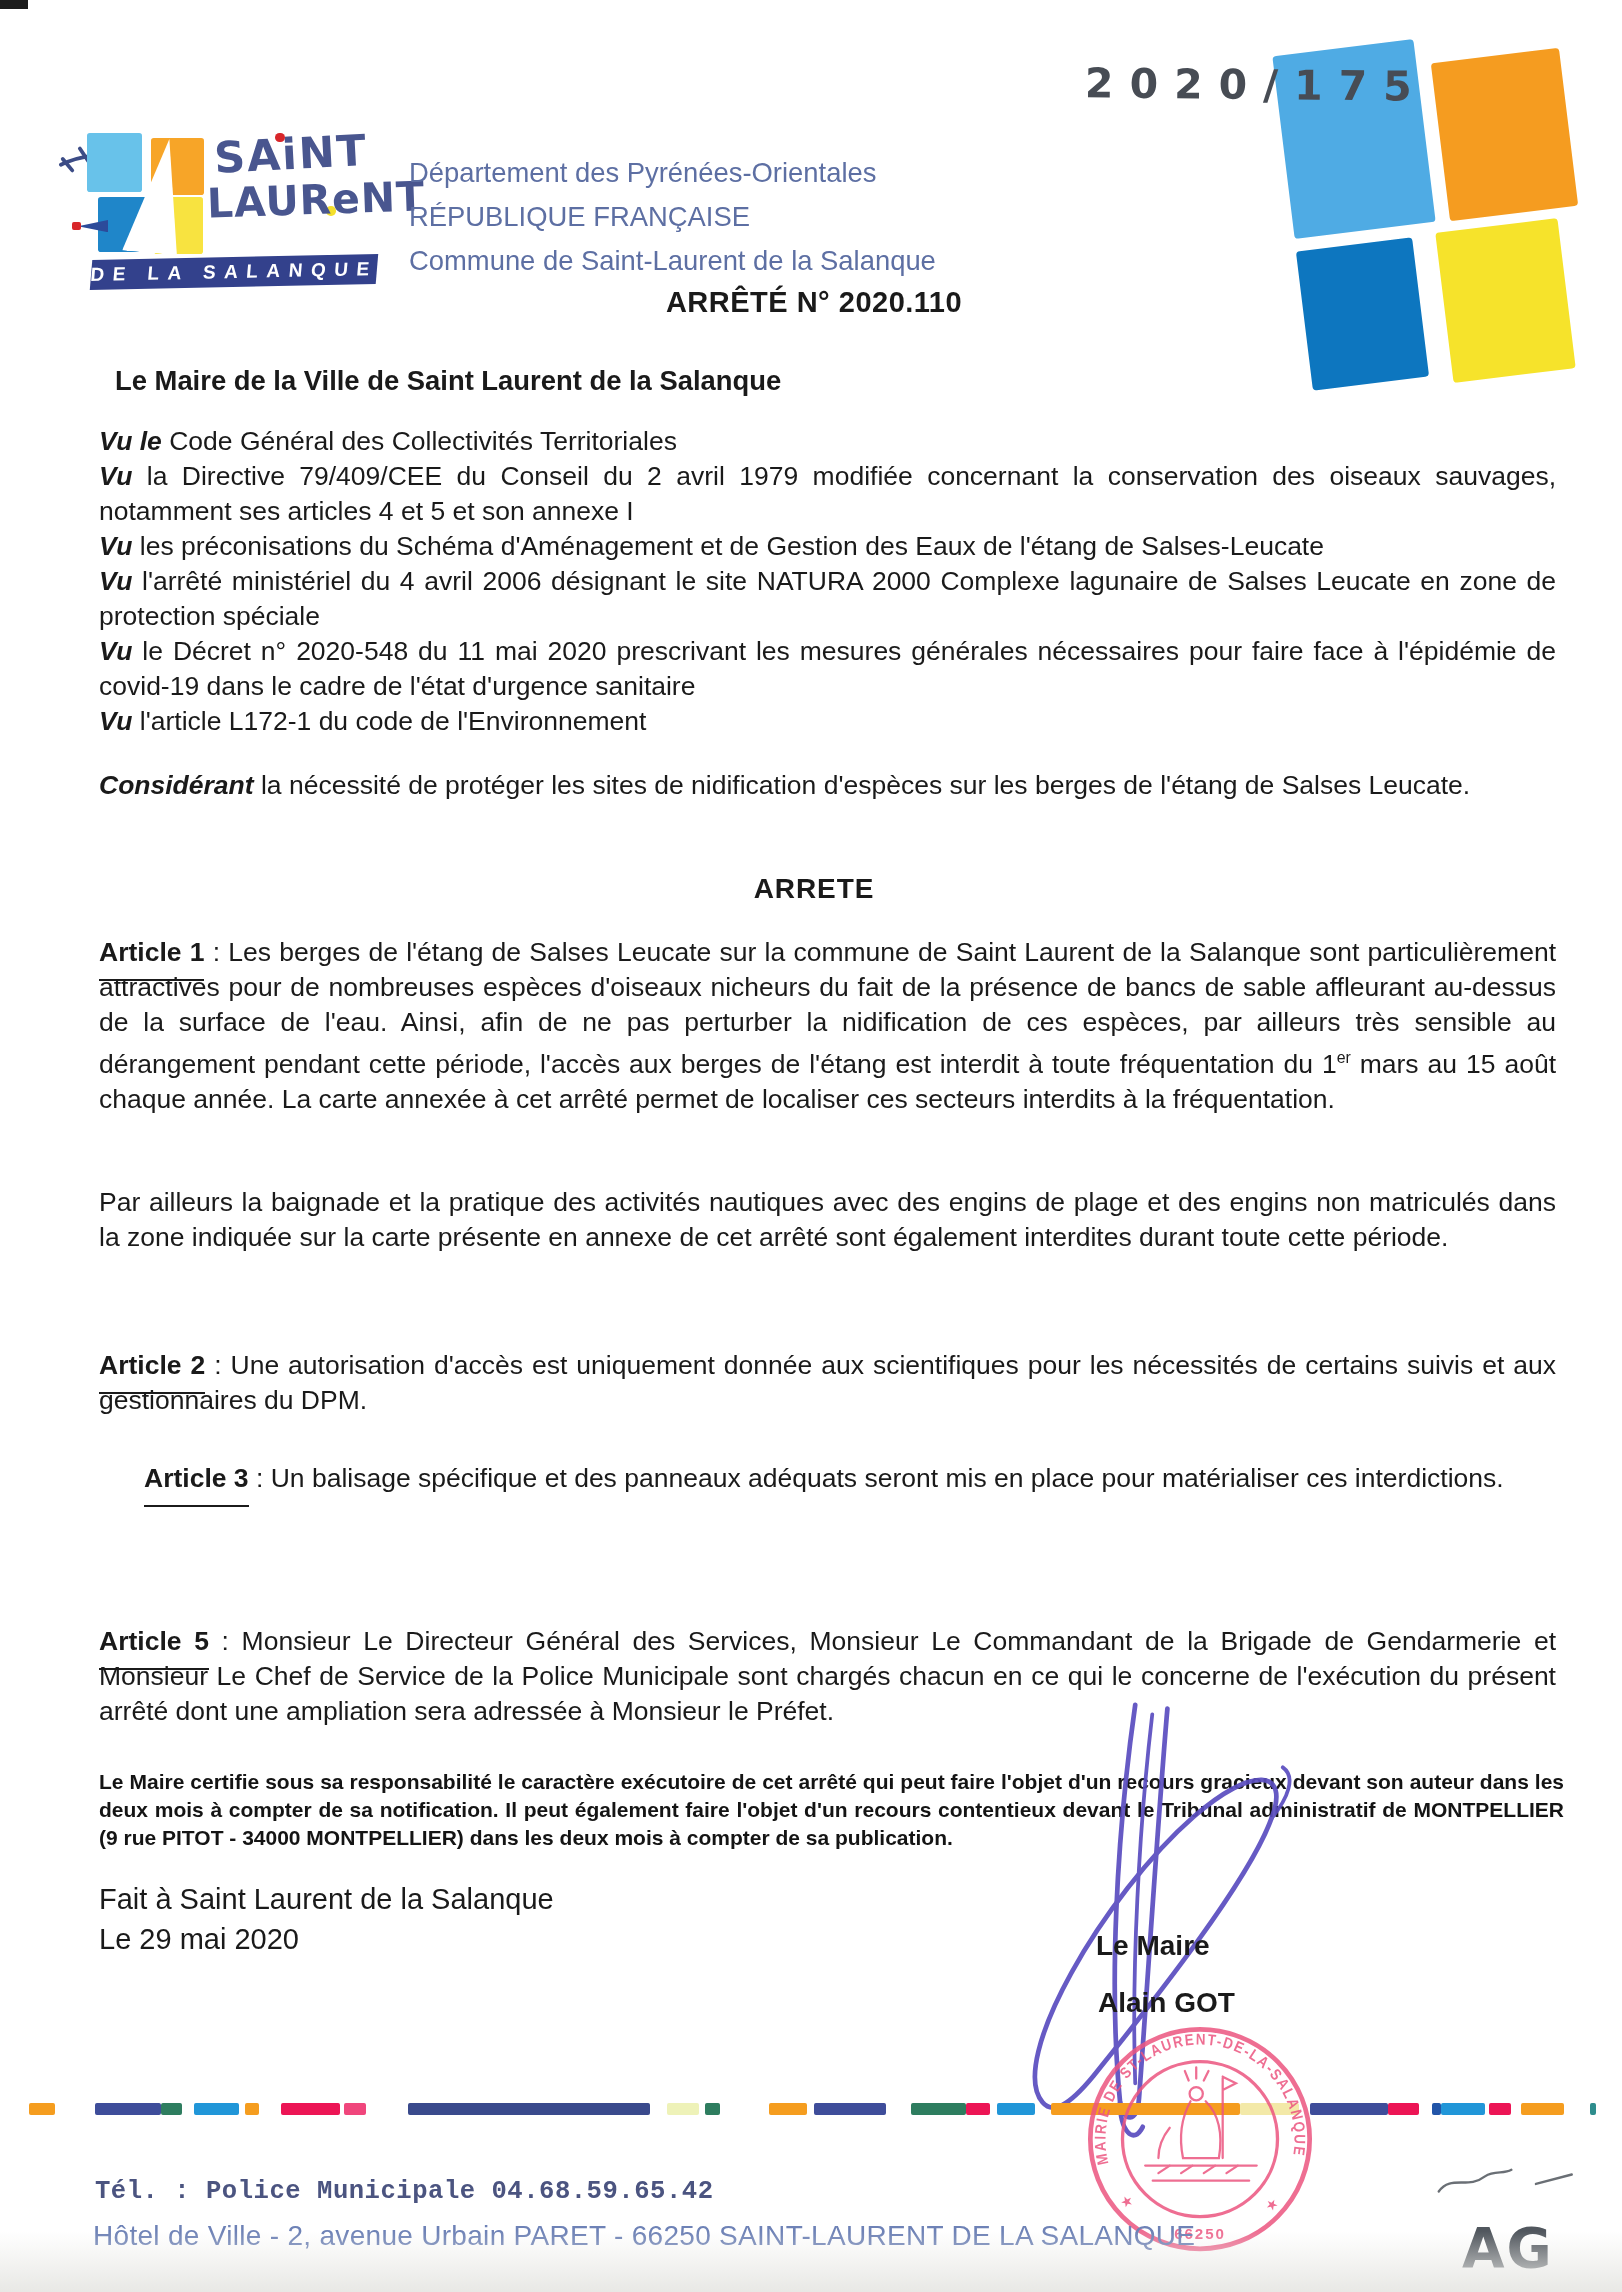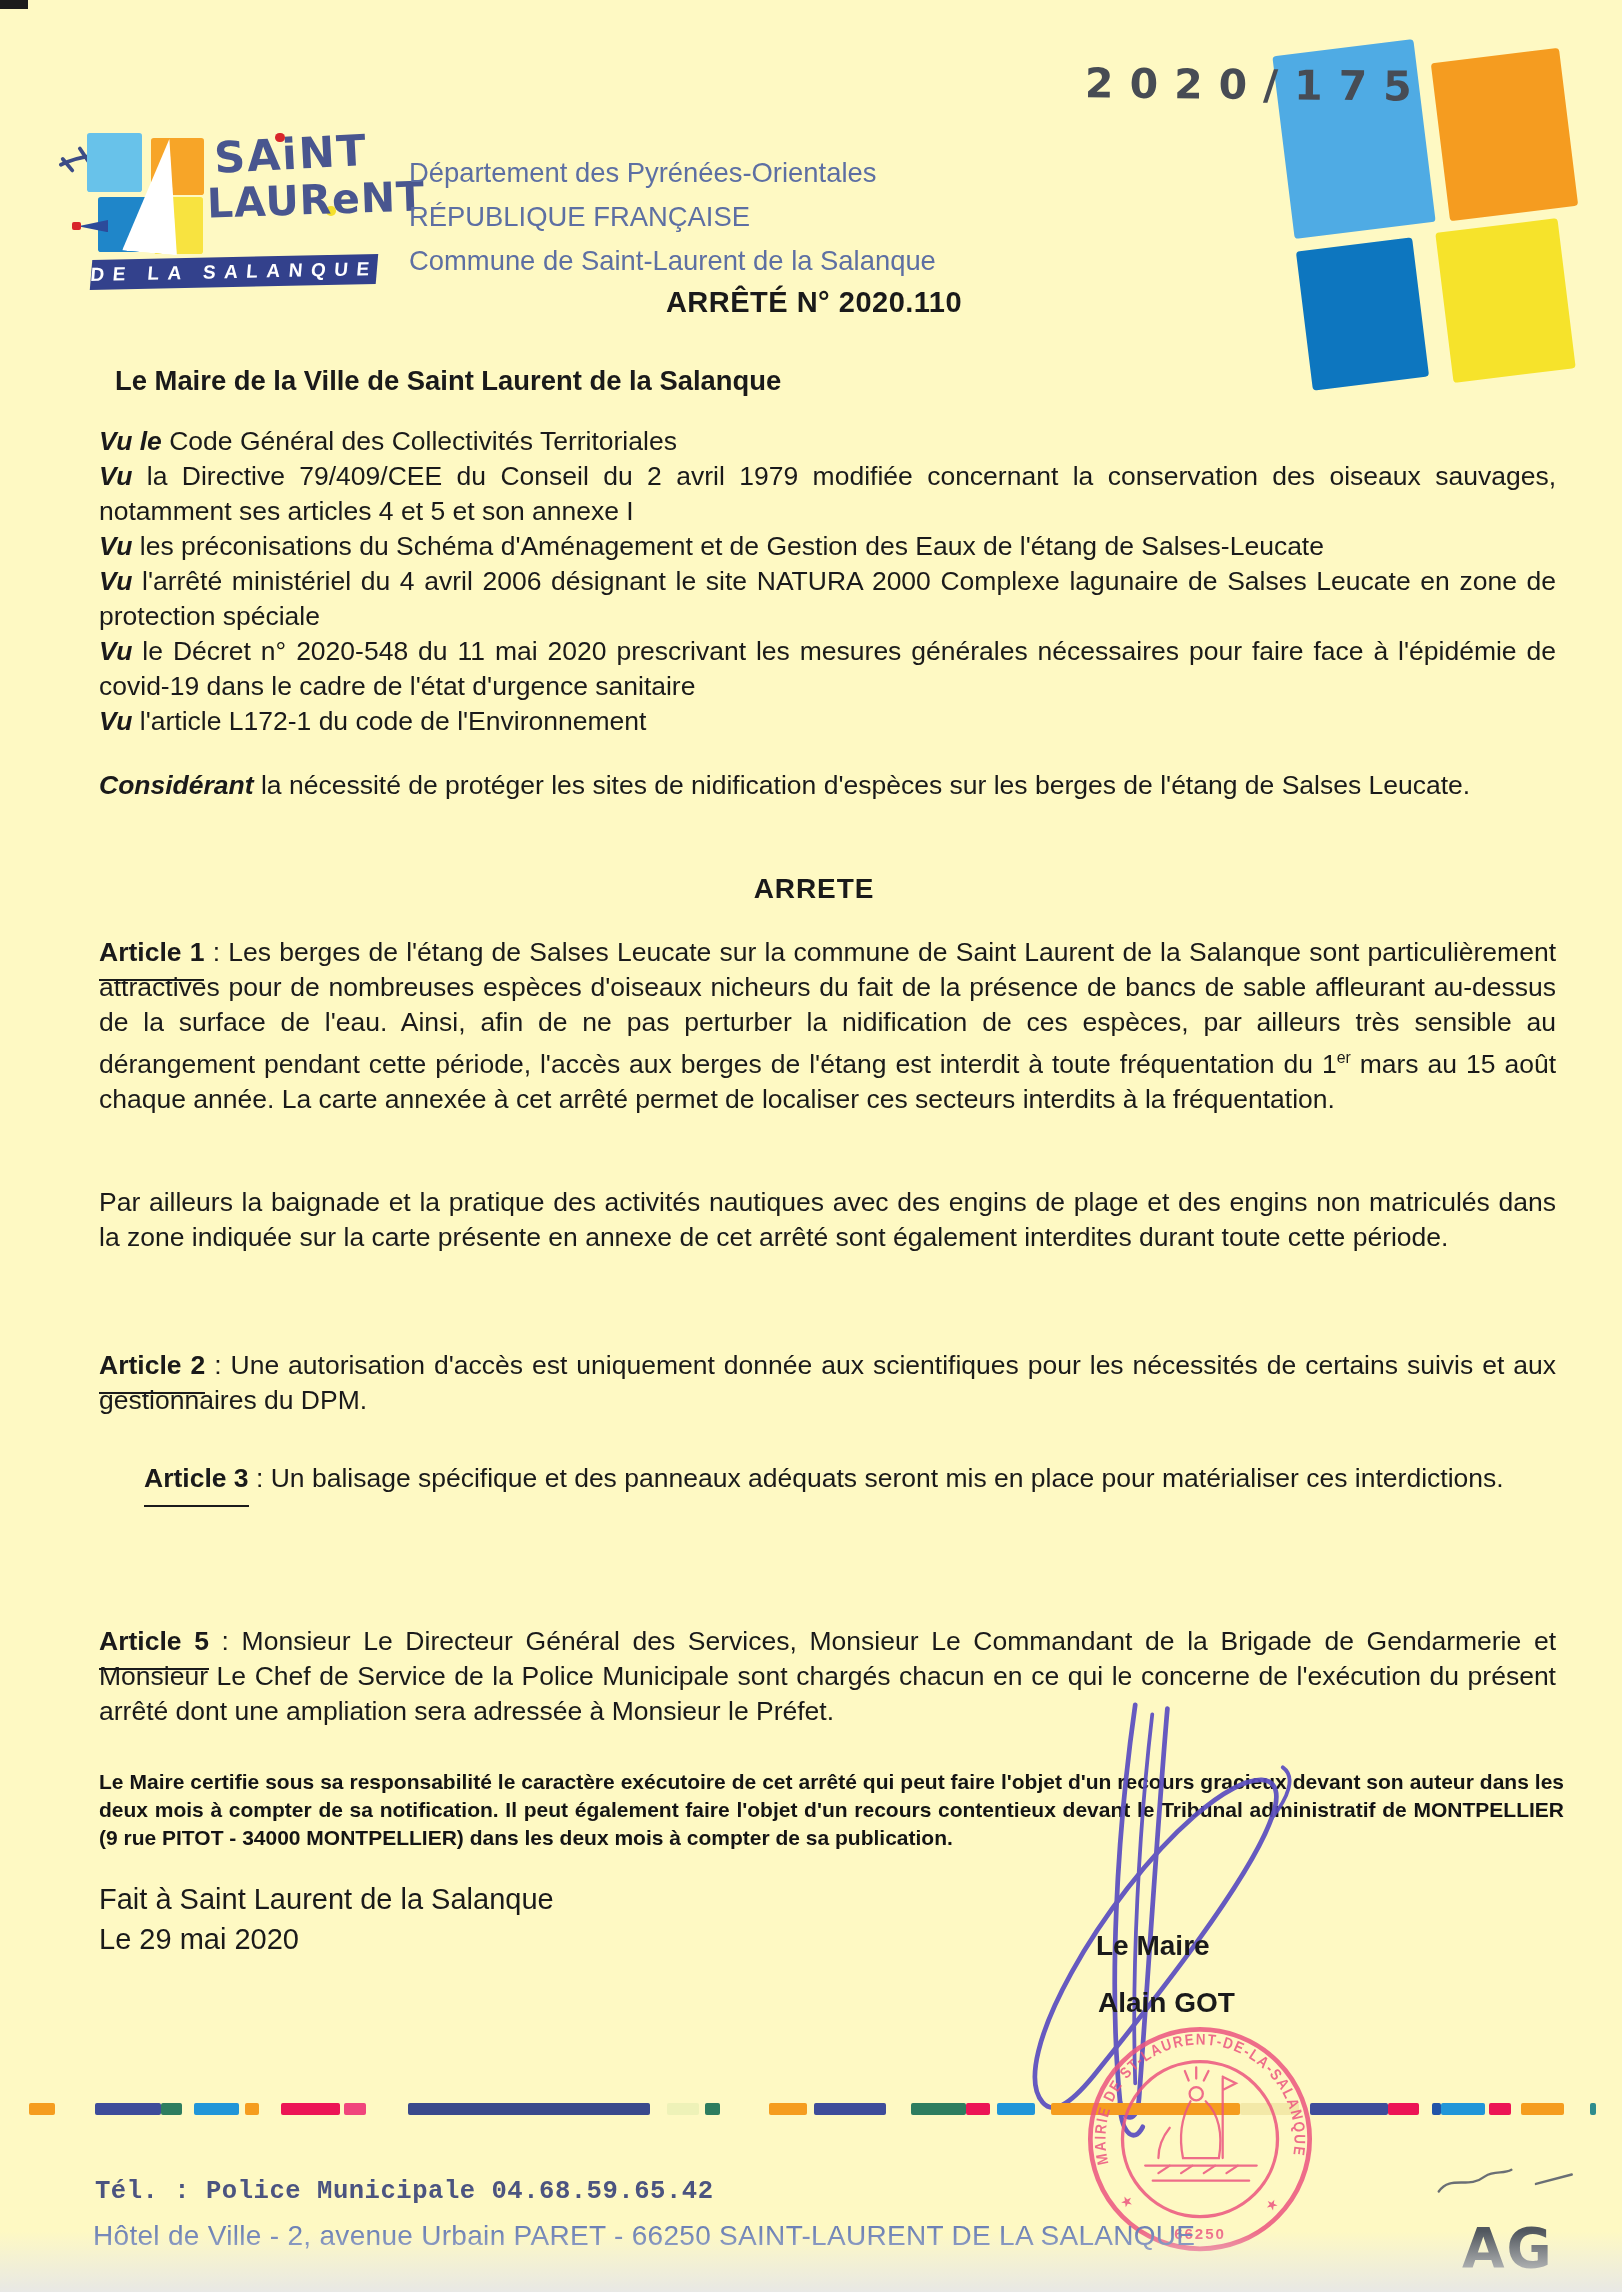--- a/index.html
+++ b/index.html
@@ -1,16 +1,16 @@
 <!DOCTYPE html>
 <html style="font-size:15px"><head>
 <meta charset="utf-8">
 <style>
   html,body{margin:0;padding:0;background:#888;}
-  .page{position:relative;width:1622px;height:2292px;background:#fef9c3;overflow:hidden;
+  .page{position:relative;width:1622px;height:2292px;background:#ffffff;overflow:hidden;
         font-family:"Liberation Sans",sans-serif;color:#1a1a1a;}
   .page::after{content:"";position:absolute;left:0;right:0;bottom:0;height:61px;
         background:linear-gradient(rgba(255,255,255,0),#e8e8e5);pointer-events:none;}
   .scan-mark{position:absolute;left:0;top:0;width:28px;height:8.5px;background:#1c1c1c;}
 
   
   .corner{position:absolute;left:1283px;top:32px;width:312px;height:365px;}
   .corner .sq{position:absolute;border-radius:3.8px;transform:rotate(-7deg);}
   .sq1{left:0;top:15px;width:142px;height:184px;}
   .sq2{left:157px;top:23px;width:129px;height:159px;}

